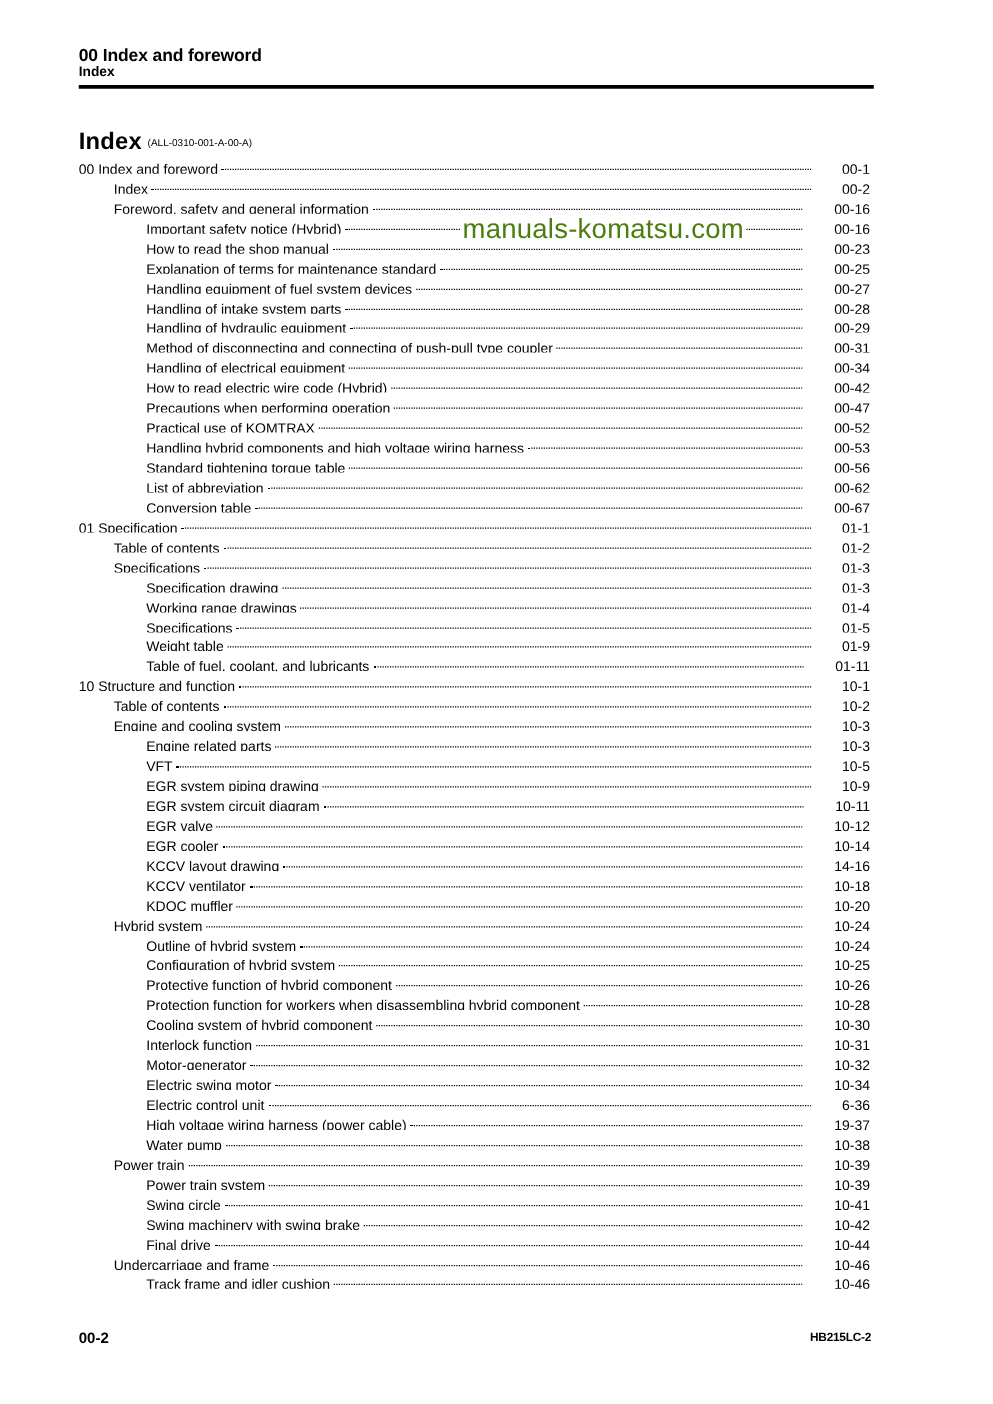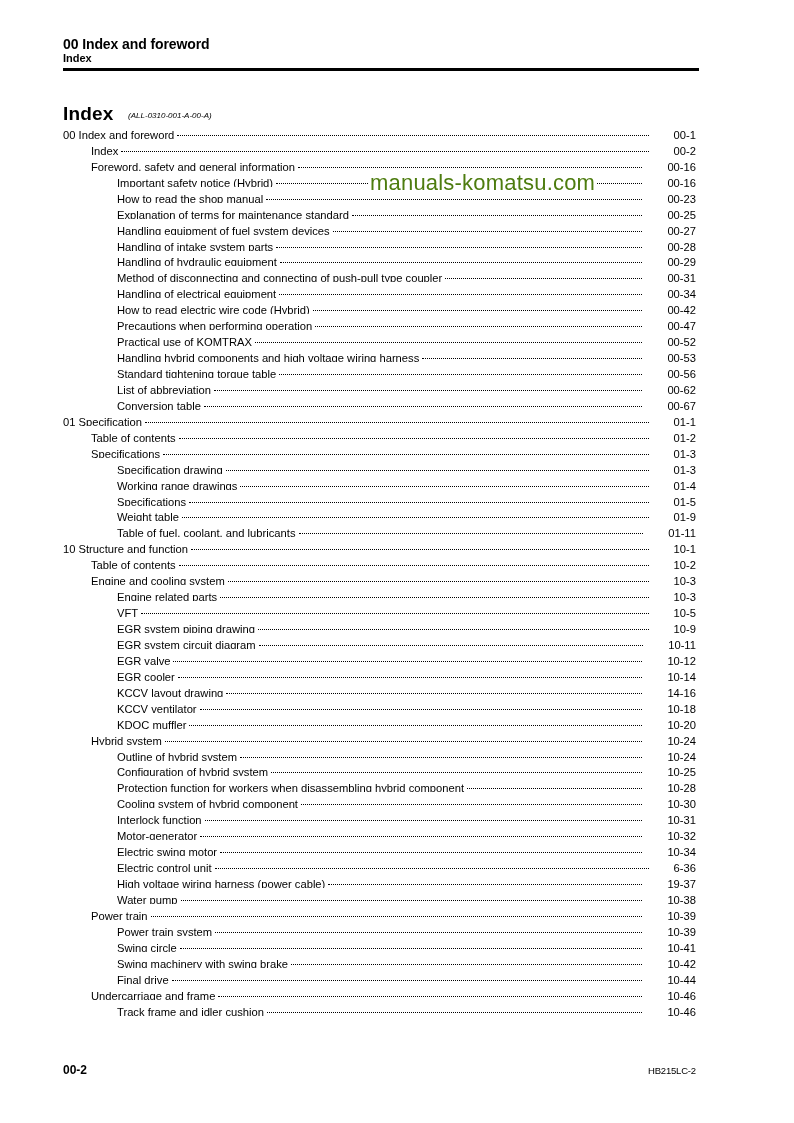--- a/index.html
+++ b/index.html
@@ -47,22 +47,20 @@
       top: 103px;
       white-space: nowrap;
     }
     .index-heading .big {
       font-size: 19px;
       font-weight: bold;
       letter-spacing: 0.2px;
     }
     .index-heading .code {
       font-size: 8px;
-      font-style: italic;
-      margin-left: 10px;
       position: relative;
       top: -2px;
     }
     .toc {
       position: absolute;
       left: 63px;
       top: 123px;
       width: 633px;
     }
     .toc-row {
@@ -117,21 +115,21 @@
       left: 63px;
       top: 1063px;
       font-size: 12px;
       font-weight: bold;
     }
     .footer-right {
       position: absolute;
       left: 648px;
       top: 1065px;
       font-size: 9.5px;
-      font-weight: normal;
+      font-weight: bold;
       letter-spacing: -0.2px;
     }
   </style>
 </head>
 <body>
 
 <div class="header">
   <div class="header-title">00 Index and foreword</div>
   <div class="header-sub">Index</div>
 </div>
@@ -342,20 +340,25 @@
       <span class="toc-label">Outline of hybrid system</span>
       <span class="toc-dots"></span>
       <span class="toc-page">10-24</span>
     </div>
     <div class="toc-row l2">
       <span class="toc-label">Configuration of hybrid system</span>
       <span class="toc-dots"></span>
       <span class="toc-page">10-25</span>
     </div>
     <div class="toc-row l2">
+      <span class="toc-label">Protective function of hybrid component</span>
+      <span class="toc-dots"></span>
+      <span class="toc-page">10-26</span>
+    </div>
+    <div class="toc-row l2">
       <span class="toc-label">Protection function for workers when disassembling hybrid component</span>
       <span class="toc-dots"></span>
       <span class="toc-page">10-28</span>
     </div>
     <div class="toc-row l2">
       <span class="toc-label">Cooling system of hybrid component</span>
       <span class="toc-dots"></span>
       <span class="toc-page">10-30</span>
     </div>
     <div class="toc-row l2">

